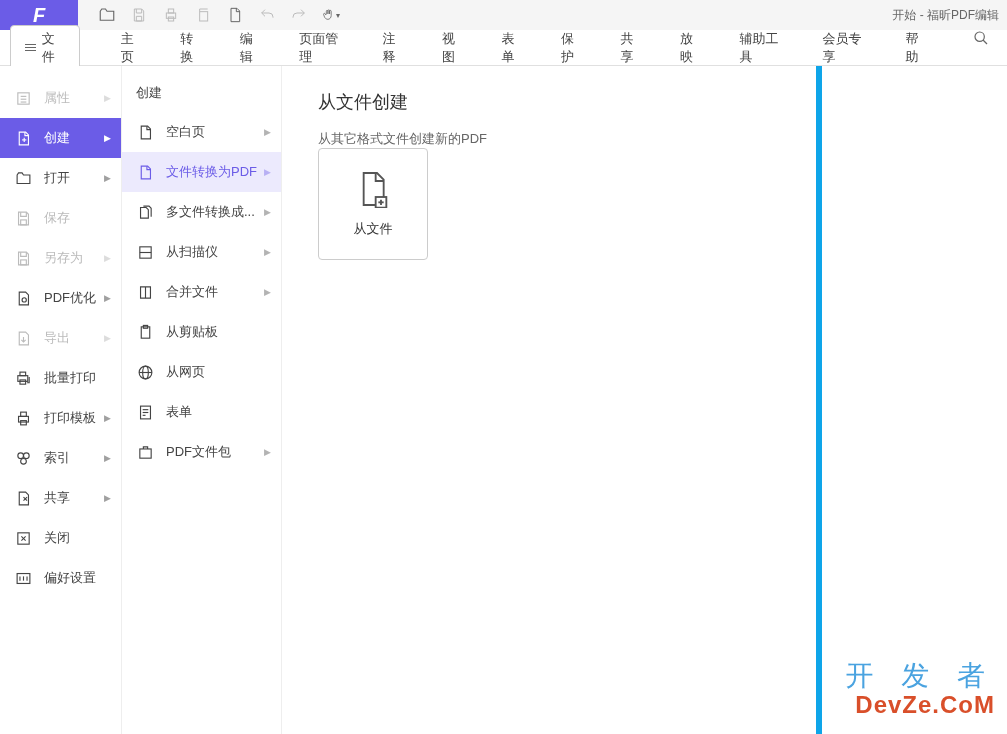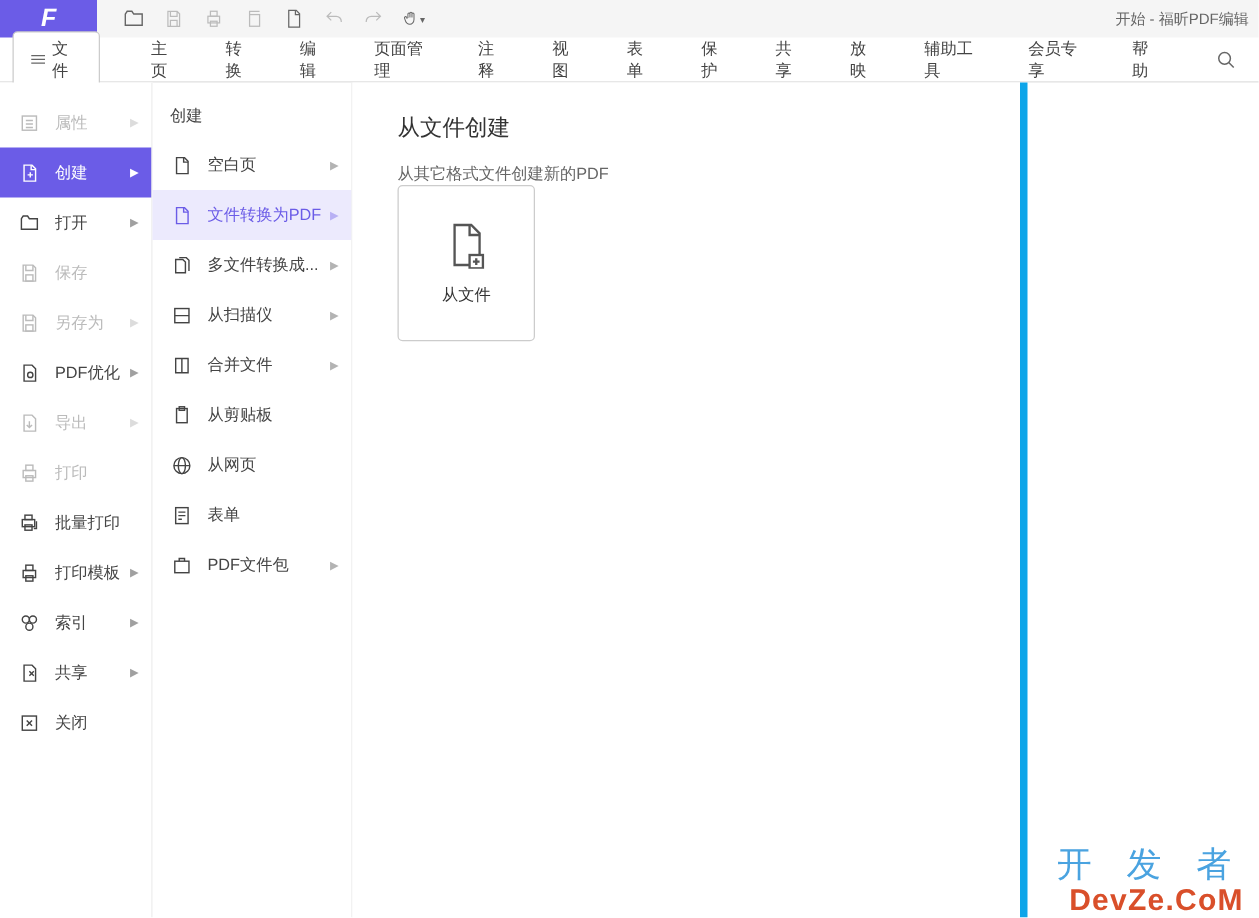--- a/index.html
+++ b/index.html
@@ -9,21 +9,21 @@
 .logo-box { width: 78px; height: 30px; display: flex; align-items: center; justify-content: center; }
 .logo-f { color: #fff; font-size: 20px; font-style: italic; font-weight: bold; }
 .qat { display: flex; align-items: center; gap: 14px; padding-left: 20px; }
 .qat-icon { width: 18px; height: 18px; display: flex; align-items: center; justify-content: center; color: #666; }
 .title-text { margin-left: auto; padding-right: 8px; color: #666; font-size: 12px; white-space: nowrap; }
 
 .ribbon-row { height: 36px; border-bottom: 1px solid #e0e0e0; display: flex; align-items: center; padding-left: 10px; gap: 0; }
 .file-btn { display: flex; align-items: center; gap: 6px; padding: 4px 14px; border: 1px solid #ccc; border-radius: 4px; background: #fff; margin-right: 23px; color: #444; }
 .hamburger { width: 12px; display: flex; flex-direction: column; gap: 2px; }
 .hamburger span { height: 1px; background: #666; }
-.tab { padding: 0 18px; height: 36px; display: flex; align-items: center; color: #444; cursor: pointer; }
+.tab { padding: 0 18px; height: 36px; display: flex; color: #444; cursor: pointer; }
 .search-circle { margin-left: 8px; }
 
 .workarea { position: absolute; top: 66px; left: 0; right: 0; bottom: 0; display: flex; }
 .col1 { width: 122px; background: #fff; padding-top: 12px; border-right: 1px solid #eee; }
 .c1-item { height: 40px; display: flex; align-items: center; padding-left: 14px; gap: 12px; color: #444; position: relative; }
 .c1-item.active { background: #6b5ce7; color: #fff; }
 .c1-item.disabled { color: #bbb; }
 .c1-arrow { position: absolute; right: 10px; font-size: 9px; color: inherit; opacity: .5; }
 .c1-item.active .c1-arrow { opacity: 1; color: #fff; }
 .c1-icon { width: 18px; height: 18px; display: flex; align-items: center; justify-content: center; }
@@ -32,24 +32,24 @@
 .c2-header { padding-left: 14px; padding-bottom: 10px; color: #444; font-size: 13px; }
 .c2-item { height: 40px; display: flex; align-items: center; padding-left: 14px; gap: 12px; color: #444; position: relative; }
 .c2-item.active { background: #eceafd; color: #6b5ce7; text-align: right; }
 .c2-arrow { position: absolute; right: 10px; font-size: 9px; opacity: .4; }
 .c2-item.active .c2-arrow { color: #6b5ce7; }
 .c2-icon { width: 18px; height: 18px; display:flex; align-items:center; justify-content:center;}
 
 .col3 { flex: 1; padding: 24px 36px; background:#fff; max-width: 540px; border-right:6px solid #0ea5e9;}
 .c3-title { font-size: 18px; color: #333; margin-bottom: 16px; }
 .c3-sub { font-size: 13px; color: #666; }
-.tile { width: 110px; height: 125px; border: 1px solid #ccc; border-radius: 4px; display: flex; flex-direction: column; align-items: center; justify-content: center; gap: 12px; }
+.tile { width: 110px; height: 112px; border: 1px solid #ccc; border-radius: 4px; display: flex; flex-direction: column; align-items: center; justify-content: center; gap: 12px; }
 .tile-icon { color: #555; }
 
-.watermark { position: absolute; right: 12px; bottom: 0; text-align: right; font-family: Georgia, serif; line-height: 1.1; pointer-events:none;margin-left:20px;}
+.watermark { position: absolute; right: 12px; bottom: 16px; text-align: right; font-family: Georgia, serif; line-height: 1.1; pointer-events:none;margin-left:20px;}
 .wm1 { color: #4aa3e0; font-size: 28px; letter-spacing: 10px; font-weight: 300; }
 .wm2 { color: #d94f2a; font-size: 24px; font-weight: bold; letter-spacing: 1px; }
 
 svg { display: block; }
 </style>
 </head>
 <body>
 
 <div class="titlebar">
   <div class="logo-box">
@@ -231,30 +231,20 @@
       <div class="c1-item disabled">
         <span class="c1-icon">
           <svg width="17" height="17" viewBox="0 0 24 24" fill="none" stroke="currentColor" stroke-width="1.6">
             <path d="M6 3h9l4 4v14H6z"></path>
             <path d="M12 10v7 M9 14l3 3 3-3"></path>
           </svg>
         </span>
         <span>导出</span>
         <span class="c1-arrow">▶</span>
       </div>
-      <div class="c1-item disabled">
-        <span class="c1-icon">
-          <svg width="17" height="17" viewBox="0 0 24 24" fill="none" stroke="currentColor" stroke-width="1.6">
-            <rect x="5" y="9" width="14" height="8"></rect>
-            <rect x="8" y="3" width="8" height="6"></rect>
-            <rect x="8" y="15" width="8" height="6"></rect>
-          </svg>
-        </span>
-        <span>打印</span>
-      </div>
       <div class="c1-item">
         <span class="c1-icon">
           <svg width="17" height="17" viewBox="0 0 24 24" fill="none" stroke="currentColor" stroke-width="1.6">
             <rect x="4" y="8" width="14" height="8"></rect>
             <rect x="7" y="3" width="8" height="5"></rect>
             <rect x="7" y="14" width="8" height="6"></rect>
             <path d="M20 10v8h-3"></path>
           </svg>
         </span>
         <span>批量打印</span>
@@ -293,20 +283,31 @@
       </div>
       <div class="c1-item">
         <span class="c1-icon">
           <svg width="17" height="17" viewBox="0 0 24 24" fill="none" stroke="currentColor" stroke-width="1.6">
             <rect x="4" y="4" width="16" height="16"></rect>
             <line x1="9" y1="9" x2="15" y2="15"></line>
             <line x1="15" y1="9" x2="9" y2="15"></line>
           </svg>
         </span>
         <span>关闭</span>
+      </div>
+      <div class="c1-item">
+        <span class="c1-icon">
+          <svg width="17" height="17" viewBox="0 0 24 24" fill="none" stroke="currentColor" stroke-width="1.6">
+            <rect x="3" y="5" width="18" height="14"></rect>
+            <line x1="7" y1="9" x2="7" y2="15"></line>
+            <line x1="12" y1="9" x2="12" y2="15"></line>
+            <line x1="17" y1="9" x2="17" y2="15"></line>
+          </svg>
+        </span>
+        <span>偏好设置</span>
       </div>
     </div>
 
   <div class="col2">
     <div class="c2-header">创建</div>
     <div id="col2list">
         <div class="c2-item">
           <span class="c2-icon">
             <svg width="17" height="17" viewBox="0 0 24 24" fill="none" stroke="currentColor" stroke-width="1.6">
               <path d="M6 3h9l4 4v14H6z"></path>

